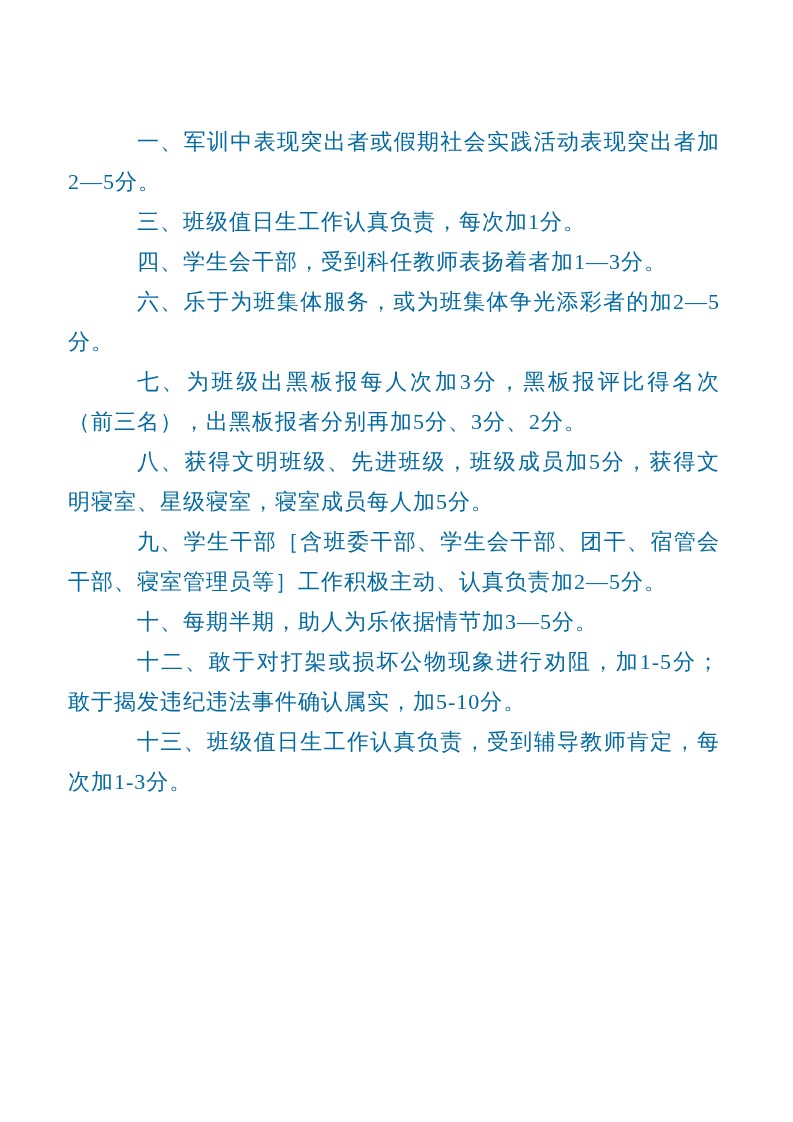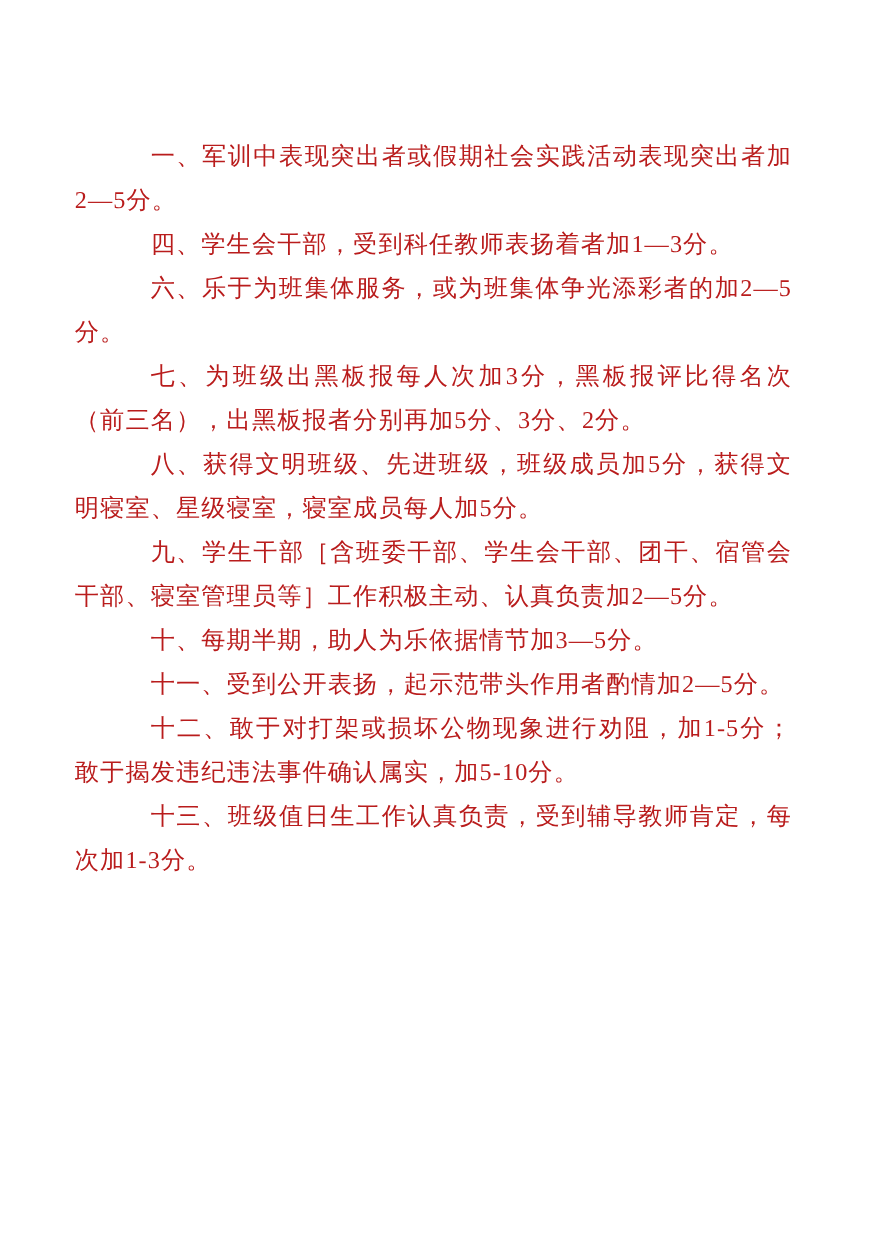--- a/index.html
+++ b/index.html
@@ -26,36 +26,36 @@
     top: 122px;
     width: 652px;
   }
   p.rule {
     margin: 0;
     padding: 0;
     font-family: "Liberation Serif", "DejaVu Serif", serif;
     font-size: 22px;
     line-height: 40px;
     letter-spacing: 1px;
-    color: #b91c1c;
+    color: #0369a1;
     text-align: justify;
     text-indent: 69px;
     font-weight: 400;
     word-break: normal;
   }
 </style>
 </head>
 <body>
 
 <div class="page">
   <div class="doc-body">
     <p class="rule">一、军训中表现突出者或假期社会实践活动表现突出者加2—5分。</p>
+    <p class="rule">三、班级值日生工作认真负责，每次加1分。</p>
     <p class="rule">四、学生会干部，受到科任教师表扬着者加1—3分。</p>
     <p class="rule">六、乐于为班集体服务，或为班集体争光添彩者的加2—5分。</p>
     <p class="rule">七、为班级出黑板报每人次加3分，黑板报评比得名次（前三名），出黑板报者分别再加5分、3分、2分。</p>
     <p class="rule">八、获得文明班级、先进班级，班级成员加5分，获得文明寝室、星级寝室，寝室成员每人加5分。</p>
     <p class="rule">九、学生干部［含班委干部、学生会干部、团干、宿管会干部、寝室管理员等］工作积极主动、认真负责加2—5分。</p>
     <p class="rule">十、每期半期，助人为乐依据情节加3—5分。</p>
-    <p class="rule">十一、受到公开表扬，起示范带头作用者酌情加2—5分。</p>
     <p class="rule">十二、敢于对打架或损坏公物现象进行劝阻，加1-5分；敢于揭发违纪违法事件确认属实，加5-10分。</p>
     <p class="rule">十三、班级值日生工作认真负责，受到辅导教师肯定，每次加1-3分。</p>
   </div>
 </div>
 
 </body></html>

